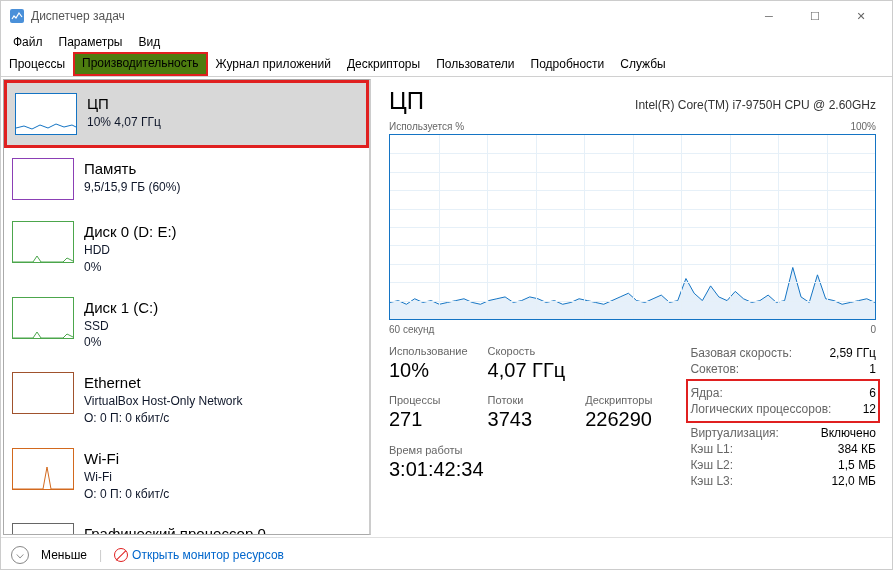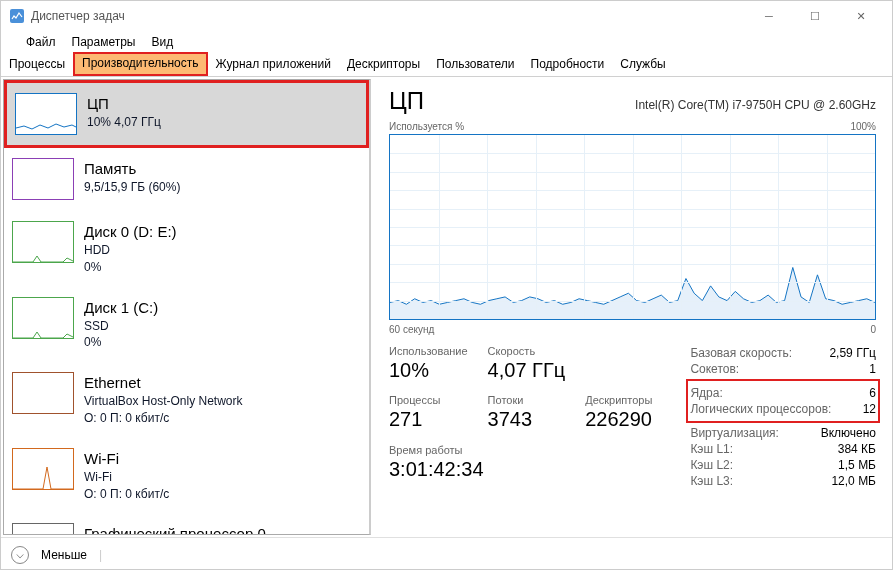--- a/index.html
+++ b/index.html
@@ -4,26 +4,26 @@
 <style>
 * { box-sizing: border-box; margin: 0; padding: 0; font-family: 'Segoe UI', Tahoma, sans-serif; }
 body { width: 893px; height: 570px; background: #fff; overflow: hidden; border: 1px solid #ccc; }
 
 .titlebar { height: 30px; display: flex; align-items: center; padding: 0 8px; font-size: 12px; color: #555; }
 .titlebar .app-icon { width: 16px; height: 16px; margin-right: 6px; }
 .titlebar .title { flex: 1; }
 .winbtns { display: flex; }
 .winbtn { width: 46px; height: 30px; display: flex; align-items: center; justify-content: center; color: #666; font-size: 11px; }
 
-.menubar { height: 22px; display: flex; align-items: center; padding: 0 17px; font-size: 12px; text-align: right; }
+.menubar { height: 22px; display: flex; align-items: center; padding: 0 4px; font-size: 12px; text-align: right; }
 .menubar span { padding: 2px 8px; }
 
 .tabbar { display: flex; align-items: stretch; border-bottom: 1px solid #d0d0d0; font-size: 12px; height: 24px; }
 .tab { padding: 3px 7px; border: 1px solid transparent; border-bottom: none; position: relative; }
-.tab.active { background: #fdba74; border: 1px solid #d0d0d0; border-bottom-color: #fff; }
+.tab.active { background: #4d7c0f; border: 1px solid #d0d0d0; border-bottom-color: #fff; }
 .tab.highlight { border: 2px solid #e02020 !important; border-bottom: 2px solid #e02020 !important; margin-top: -1px; padding-top: 2px;}
 
 .content { display: flex; height: calc(570px - 30px - 22px - 24px - 34px); }
 
 .sidebar { width: 368px; border: 1px solid #aaa; border-right: 2px solid #ccc; overflow-y: auto; margin: 2px; position: relative; }
 .sidebar::-webkit-scrollbar { width: 16px; }
 .sidebar::-webkit-scrollbar-thumb { background: #cdcdcd; }
 
 .side-item { display: flex; padding: 10px 8px; gap: 10px; border-bottom: 1px solid transparent; }
 .side-item.selected { background: #d8d8d8; border: 3px solid #e02020; }
@@ -261,13 +261,17 @@
           </div>
         </div>
     </div>
   </div>
 </div>
 
 <div class="footer">
   <span class="chev-circle">⌵</span>
   <span>Меньше</span>
   <span style="color:#ccc">|</span>
+  <span class="link">
+    <span class="no-ico"></span>
+    <span>Открыть монитор ресурсов</span>
+  </span>
 </div>
 
 </body></html>

